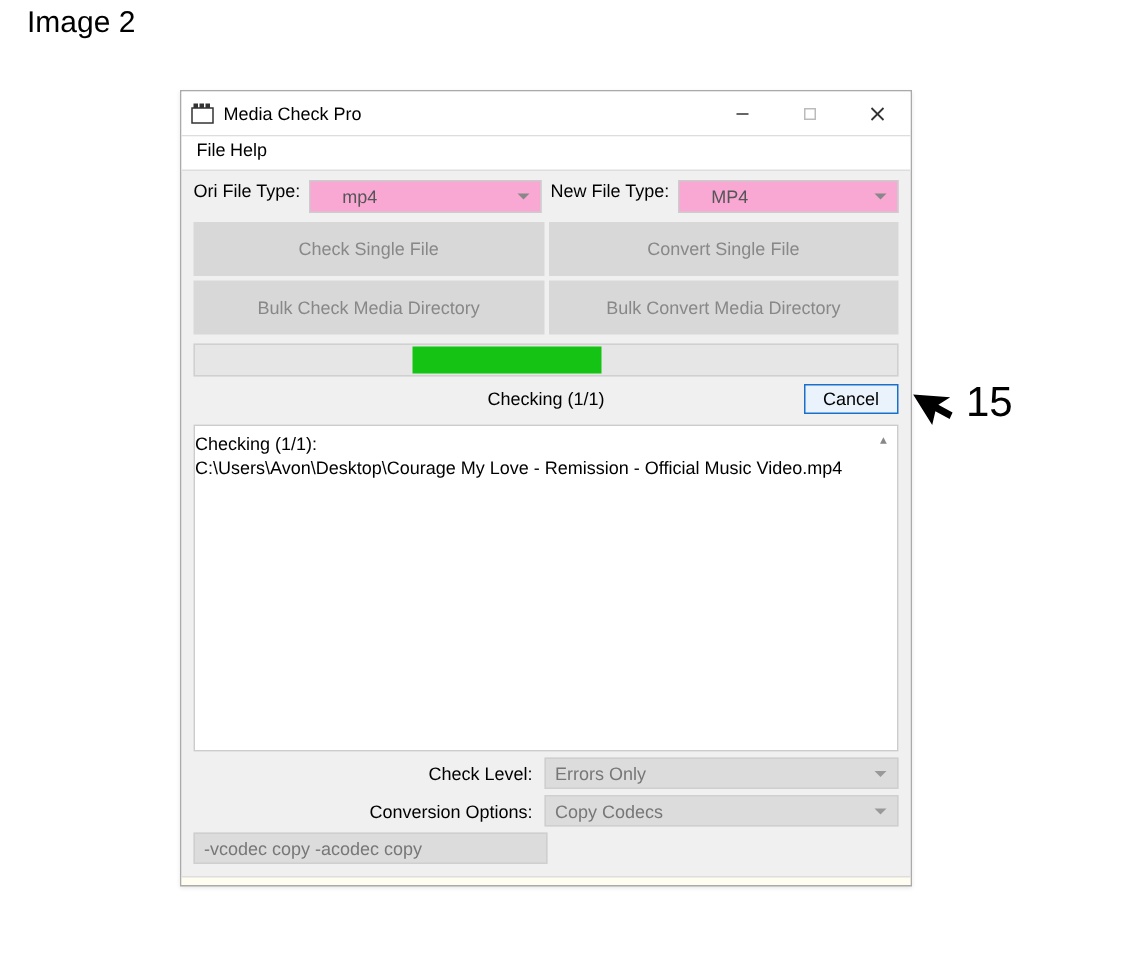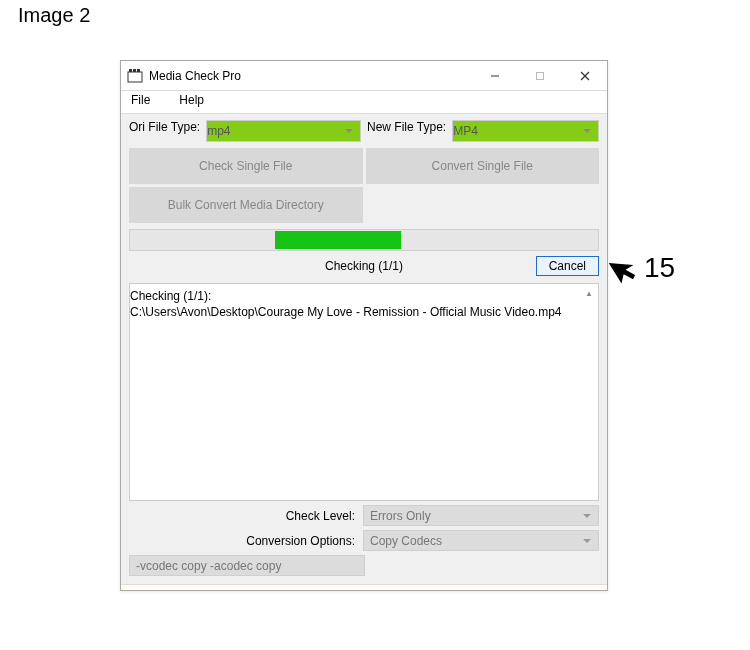--- a/index.html
+++ b/index.html
@@ -47,41 +47,41 @@
   .win-btn {
     width: 45px; height: 30px;
     display: flex; align-items: center; justify-content: center;
     font-family: "Segoe UI Symbol", sans-serif;
     font-size: 11px;
     color: #333;
   }
   .win-btn.max { color: #aaa; }
   .menubar {
     display: flex;
-    gap: 29px;
+    gap: 3px;
     padding: 2px 10px 6px 10px;
     background: #fff;
     border-bottom: 1px solid #ddd;
     font-size: 12px;
   }
   .content {
     padding: 6px 8px 8px 8px;
     background: #f0f0f0;
   }
   .row { display: flex; align-items: center; gap: 6px; margin-bottom: 6px; }
   .row .half { flex: 1; display: flex; align-items: flex-start; gap: 6px; }
   .lbl { font-size: 12px; white-space: nowrap; }
   .combo {
     flex: 1;
     height: 22px;
     border: 1px solid #ccc;
-    background: #84cc16;
-    display: flex;
-    align-items: center;
-    padding: 0 0;
+    background: #f9a8d4;
+    display: flex;
+    align-items: center;
+    padding: 0 21px;
     position: relative;
     font-size: 12px;
     color: #555;
   }
   .combo::after {
     content: "";
     position: absolute;
     right: 7px; top: 50%;
     width: 0; height: 0;
     border-left: 4px solid transparent;
@@ -265,20 +265,21 @@
       </div>
       <div class="half">
         <span class="lbl">New File Type:</span>
         <div class="combo">MP4</div>
       </div>
     </div>
 
     <div class="btn-grid">
       <div class="big-btn">Check Single File</div>
       <div class="big-btn">Convert Single File</div>
+      <div class="big-btn">Bulk Check Media Directory</div>
       <div class="big-btn">Bulk Convert Media Directory</div>
     </div>
 
     <div class="progress-wrap">
       <div class="progress-bar" id="prog-fill" style="left: 31%; width: 27%;"></div>
     </div>
 
     <div class="status-row">
       <span class="status-text">Checking (1/1)</span>
       <div class="cancel-btn">Cancel</div>

